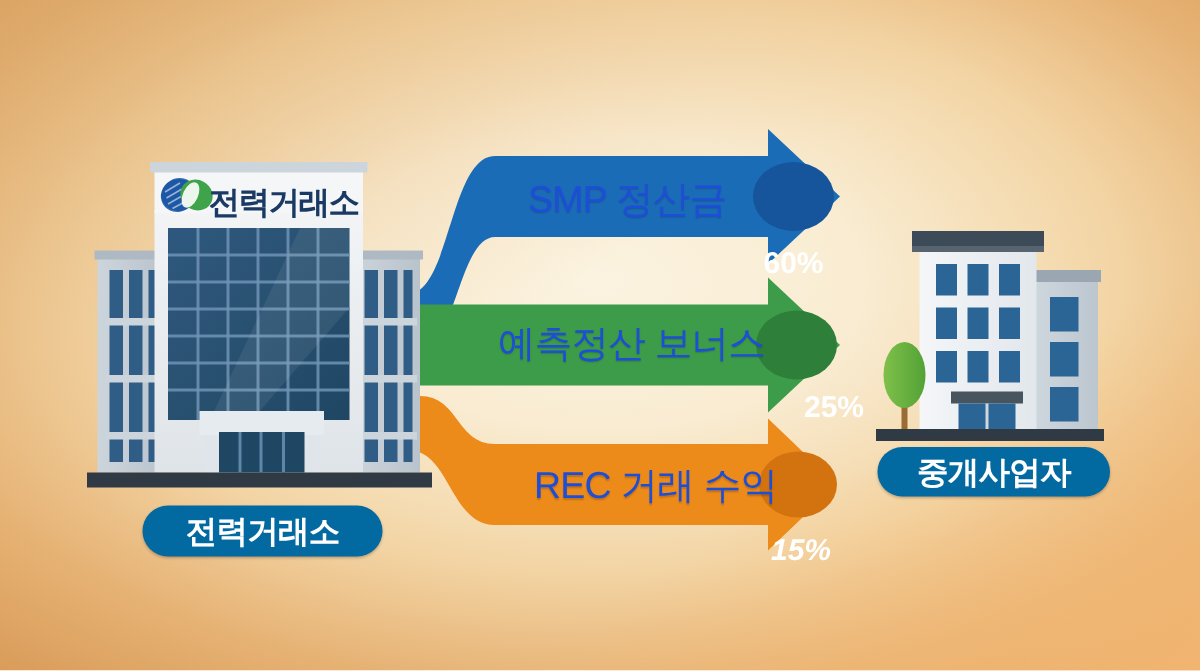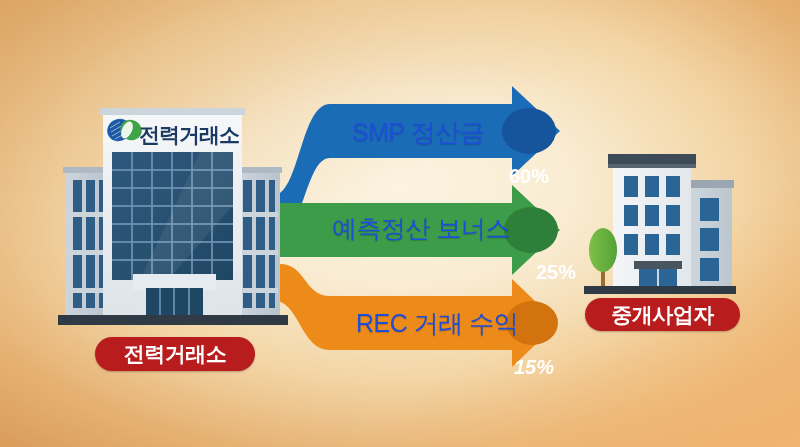--- a/index.html
+++ b/index.html
@@ -7,21 +7,21 @@
     width:800px;height:447px;overflow:hidden;
     font-family:"Liberation Sans","DejaVu Sans",sans-serif;
   }
   #stage{
     position:relative;width:800px;height:447px;overflow:hidden;
   }
   #bg{position:absolute;inset:0;}
   #art{position:absolute;inset:0;}
   .lbl{
     position:absolute;
-    background:#b91c1c;
+    background:#0369a1;
     color:#ffffff;
     border-radius:999px;
     font-weight:bold;
     letter-spacing:-0.5px;
     display:flex;align-items:center;justify-content:center;
     white-space:nowrap;
     box-shadow:0 1px 2px rgba(0,0,0,.25);
   }
   #label-kpx{left:95px;top:337px;width:160px;height:34px;font-size:21px;}
   #label-agent{left:585px;top:298px;width:155px;height:33px;font-size:21px;}

